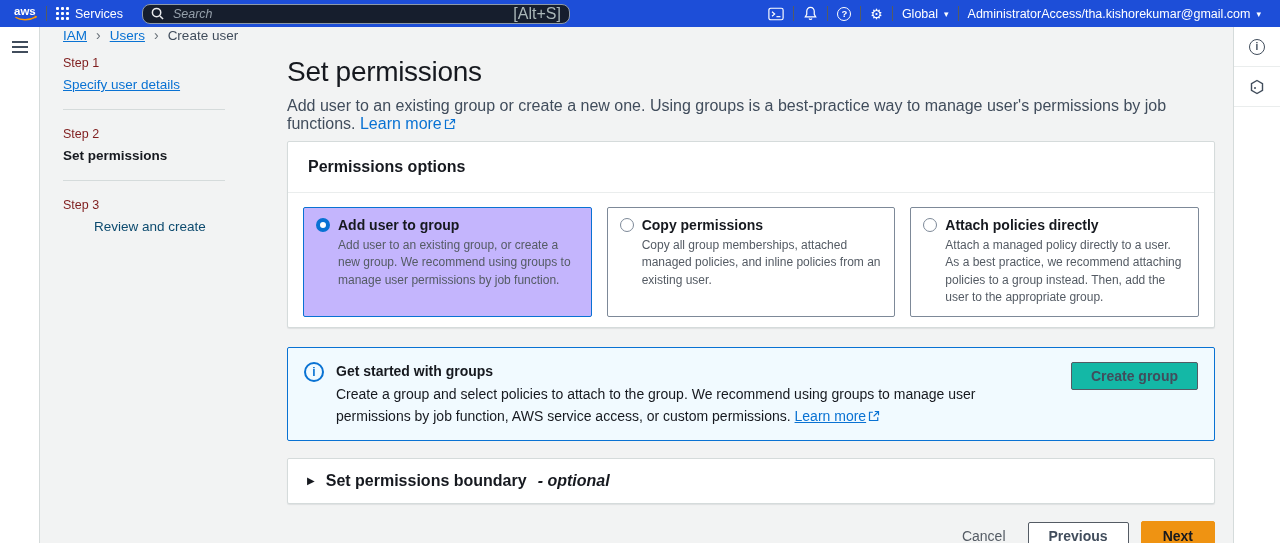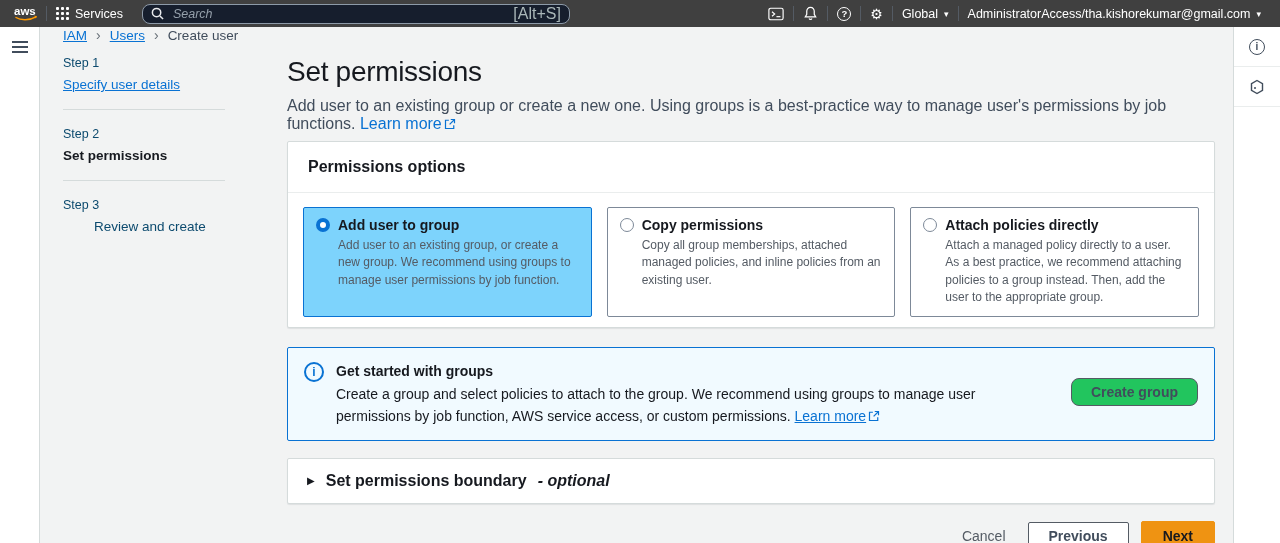--- a/index.html
+++ b/index.html
@@ -6,21 +6,21 @@
   html,body { margin:0; padding:0; }
   body {
     width:1280px; height:543px; overflow:hidden;
     font-family:"Liberation Sans", sans-serif;
     background:#fff; color:#16191f;
   }
   .glyph { font-family:"DejaVu Sans", sans-serif; }
 
   
   .topbar {
-    height:27px; background:#404040; color:#fff;
+    height:27px; background:#1d4ed8; color:#fff;
     display:flex; align-items:center; padding:0 10px; font-size:12.5px;
   }
   .tb-item { display:flex; align-items:center; gap:6px; padding:0 9px; height:100%; cursor:pointer; white-space:nowrap; }
   .tb-divider { width:1px; height:15px; background:#545b64; flex-shrink:0; }
   .aws-logo { padding:0 4px 0 2px; }
   .services-grid { display:grid; grid-template-columns:repeat(3,3px); grid-gap:2px; }
   .services-grid i { width:3px; height:3px; background:#fff; border-radius:1px; }
   .searchbox {
     width:428px; height:20px; margin-left:10px; border:1px solid #8d9aa8;
     border-radius:8px; background:#161e2d; display:flex; align-items:center;
@@ -59,21 +59,21 @@
 
   
   .breadcrumb { display:flex; align-items:center; gap:9px; padding-top:0; font-size:13.5px; }
   .crumb-link { color:#0972d3; text-decoration:underline; cursor:pointer; }
   .crumb-sep { color:#687078; font-size:14px; }
   .crumb-current { color:#414d5c; }
 
   
   .columns { display:flex; margin-top:13px; }
   .steps { width:162px; margin-right:62px; flex-shrink:0; font-size:13.5px; }
-  .step-num { color:#0c4a6e; font-size:12.5px; margin-bottom:7px; }
+  .step-num { color:#7f1d1d; font-size:12.5px; margin-bottom:7px; }
   .step-link { color:#0972d3; text-decoration:underline; cursor:pointer; }
   .step-current { color:#16191f; font-weight:bold; }
   .step-upcoming { color:#0c4a6e;margin-left:31px; }
   .step-divider { border:none; border-top:1px solid #d5dbdb; margin:17px 0; }
 
   .main { flex:1; min-width:0; }
   .page-title { font-size:28px; font-weight:400; color:#16191f; margin:0; letter-spacing:-0.3px; }
   .page-desc { margin-top:9px; font-size:16px; color:#414d5c; }
   .link { color:#0972d3; cursor:pointer; text-decoration:none; }
   .link.underline { text-decoration:underline; }
@@ -83,44 +83,44 @@
   .panel { background:#fff; border:1px solid #d5dbdb; border-radius:2px; box-shadow:0 1px 1px rgba(0,28,36,.08); }
   .panel.options-panel { margin-top:8px; }
   .panel-header { padding:16px 20px; border-bottom:1px solid #eaeded; }
   .panel-title { font-size:16px; font-weight:bold; color:#16191f; }
   .panel-body { padding:14px 15px 10px; }
   .cards { display:flex; gap:15px; }
   .card {
     flex:1; border:1px solid #7d8998; border-radius:2px; background:#fff;
     padding:9px 12px; cursor:pointer; min-height:77px;
   }
-  .card.selected { border-color:#0972d3; background:#7dd3fc; }
+  .card.selected { border-color:#0972d3; background:#c4b5fd; }
   .card-title-row { display:flex; align-items:center; gap:8px; }
   .radio { width:14px; height:14px; border-radius:50%; background:#fff; flex-shrink:0; cursor:pointer; }
   .radio.on { border:4.5px solid #0972d3; }
   .radio.off { border:1px solid #7d8998; }
   .card-title { font-size:14px; font-weight:bold; color:#16191f; }
   .card-desc { margin:4px 0 0 22px; font-size:12px; color:#545b64; line-height:1.45; }
 
   
   .infobox {
     margin-top:19px; border:1px solid #0972d3; background:#f1faff; border-radius:2px;
     padding:12px 16px; display:flex; gap:12px; align-items:flex-start;
   }
   .info-icon {
     width:20px; height:20px; border:2px solid #0972d3; border-radius:50%;
     color:#0972d3; font-weight:bold; font-size:12px; margin-top:2px;
     display:flex; align-items:center; justify-content:center; flex-shrink:0;
   }
   .info-content { flex:1; font-size:14px; color:#16191f; line-height:1.6; }
   .info-title { font-weight:bold; margin-bottom:1px; }
   .create-group-btn {
-    background:#22c55e; border:1px solid #545b64; border-radius:8px; padding:5px 19px;
+    background:#14b8a6; border:1px solid #545b64; border-radius:2px; padding:5px 19px;
     font-size:14px; font-weight:bold; color:#414d5c; cursor:pointer;
-    white-space:nowrap; margin-left:20px; margin-top:18px; font-family:"Liberation Sans",sans-serif;
+    white-space:nowrap; margin-left:20px; margin-top:2px; font-family:"Liberation Sans",sans-serif;
   }
 
   
   .boundary {
     margin-top:17px; background:#fff; border:1px solid #d5dbdb; border-radius:2px;
     padding:13px 19px; display:flex; align-items:center; gap:11px; cursor:pointer;
     box-shadow:0 1px 1px rgba(0,28,36,.08);
   }
   .expand-icon { font-size:10px; color:#16191f; }
   .boundary-title { font-size:16px; font-weight:bold; color:#16191f; }

